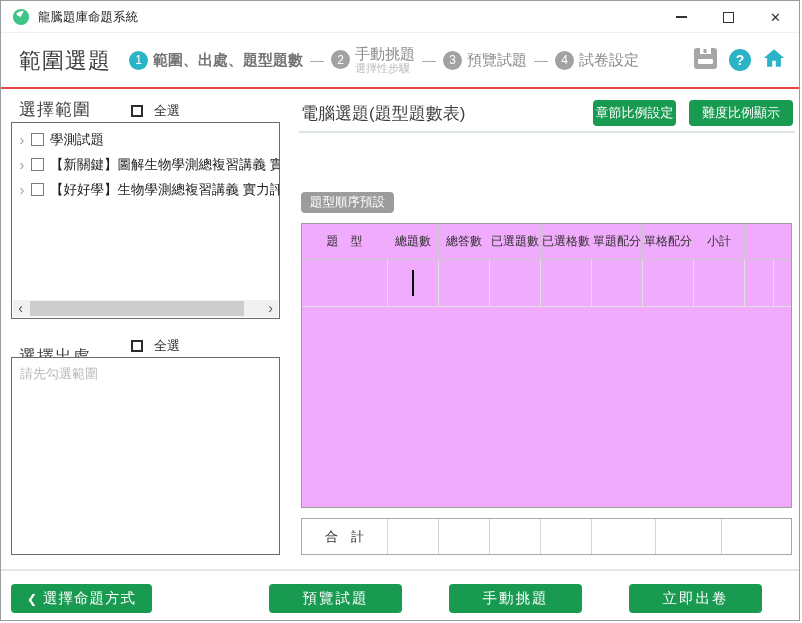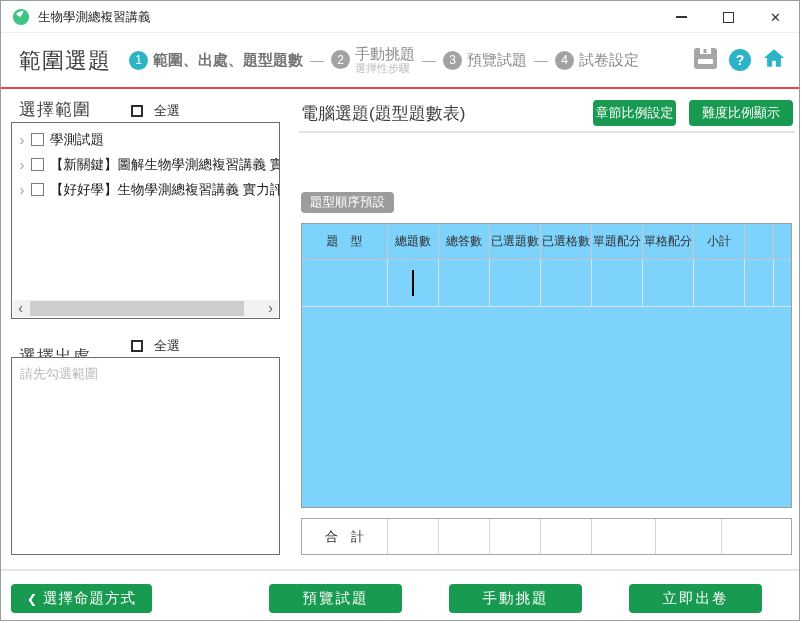--- a/index.html
+++ b/index.html
@@ -48,21 +48,21 @@
   .placeholder { padding:7px 8px; font-size:13px; color:#b8b8b8; }
 
   
   .panel-title { position:absolute; left:300px; top:101px; font-size:17px; color:#3e3e3e; }
   .btn-green-sm { position:absolute; top:99px; height:26px; background:#189a50; color:#fff; font-size:13px; border-radius:4px; display:flex; align-items:center; justify-content:center; cursor:pointer; }
   .btn-chapter { left:592px; width:83px; }
   .btn-difficulty { left:688px; width:104px; }
   .right-divider { position:absolute; left:298px; top:130px; width:496px; height:2px; background:#dde5e8; }
   .preset-badge { position:absolute; left:300px; top:191px; height:21px; padding:0 9px; background:#9c9c9c; color:#fff; font-size:12.5px; border-radius:4px; display:inline-flex; align-items:center; }
 
-  .table-box { position:absolute; left:300px; top:222px; width:491px; height:285px; border:1px solid #9e9e9e; background:#7dd3fc; }
+  .table-box { position:absolute; left:300px; top:222px; width:491px; height:285px; border:1px solid #9e9e9e; background:#f0abfc; }
   .trow { display:flex; width:100%; }
   .trow-head { height:36px; }
   .trow-data { height:47px; }
   .tcell { display:flex; align-items:center; justify-content:center; overflow:hidden; flex-shrink:0; }
   .trow-head .tcell { border-right:1px solid #c9c9c9; border-bottom:1px solid #c9c9c9; font-size:12px; color:#2f2f2f; }
   .trow-data .tcell { border-right:1px solid #e1e1e1; border-bottom:1px solid #e1e1e1; font-size:12px; color:#2f2f2f; }
   .c0{width:86px;} .c1{width:51px;} .c2{width:51px;} .c3{width:51px;} .c4{width:51px;}
   .c5{width:51px;} .c6{width:51px;} .c7{width:51px;} .c8{width:29px;} .c9{flex:1; border-right:none !important;}
   .caret-cell { justify-content:flex-start !important; padding-left:24px; }
   .text-caret { width:1.5px; height:26px; background:#000; }
@@ -86,21 +86,21 @@
 
 <div class="window">
 
   <div class="titlebar">
     <span class="app-icon">
       <svg width="18" height="18" viewBox="0 0 20 20">
         <circle cx="10" cy="10" r="9" fill="#3ec487"></circle>
         <path d="M4.5 6.5 Q9 2.5 13 3.5 L9.5 10 Q6 9 4.5 6.5 Z" fill="#ffffff"></path>
       </svg>
     </span>
-    <span class="app-title">生物學測總複習講義</span>
+    <span class="app-title">龍騰題庫命題系統</span>
     <div class="win-controls">
       <div class="win-btn">
           <span class="glyph-min"></span>
         </div>
       <div class="win-btn">
           <span class="glyph-max"></span>
         </div>
       <div class="win-btn">
           <span class="glyph-close">✕</span>
         </div>

